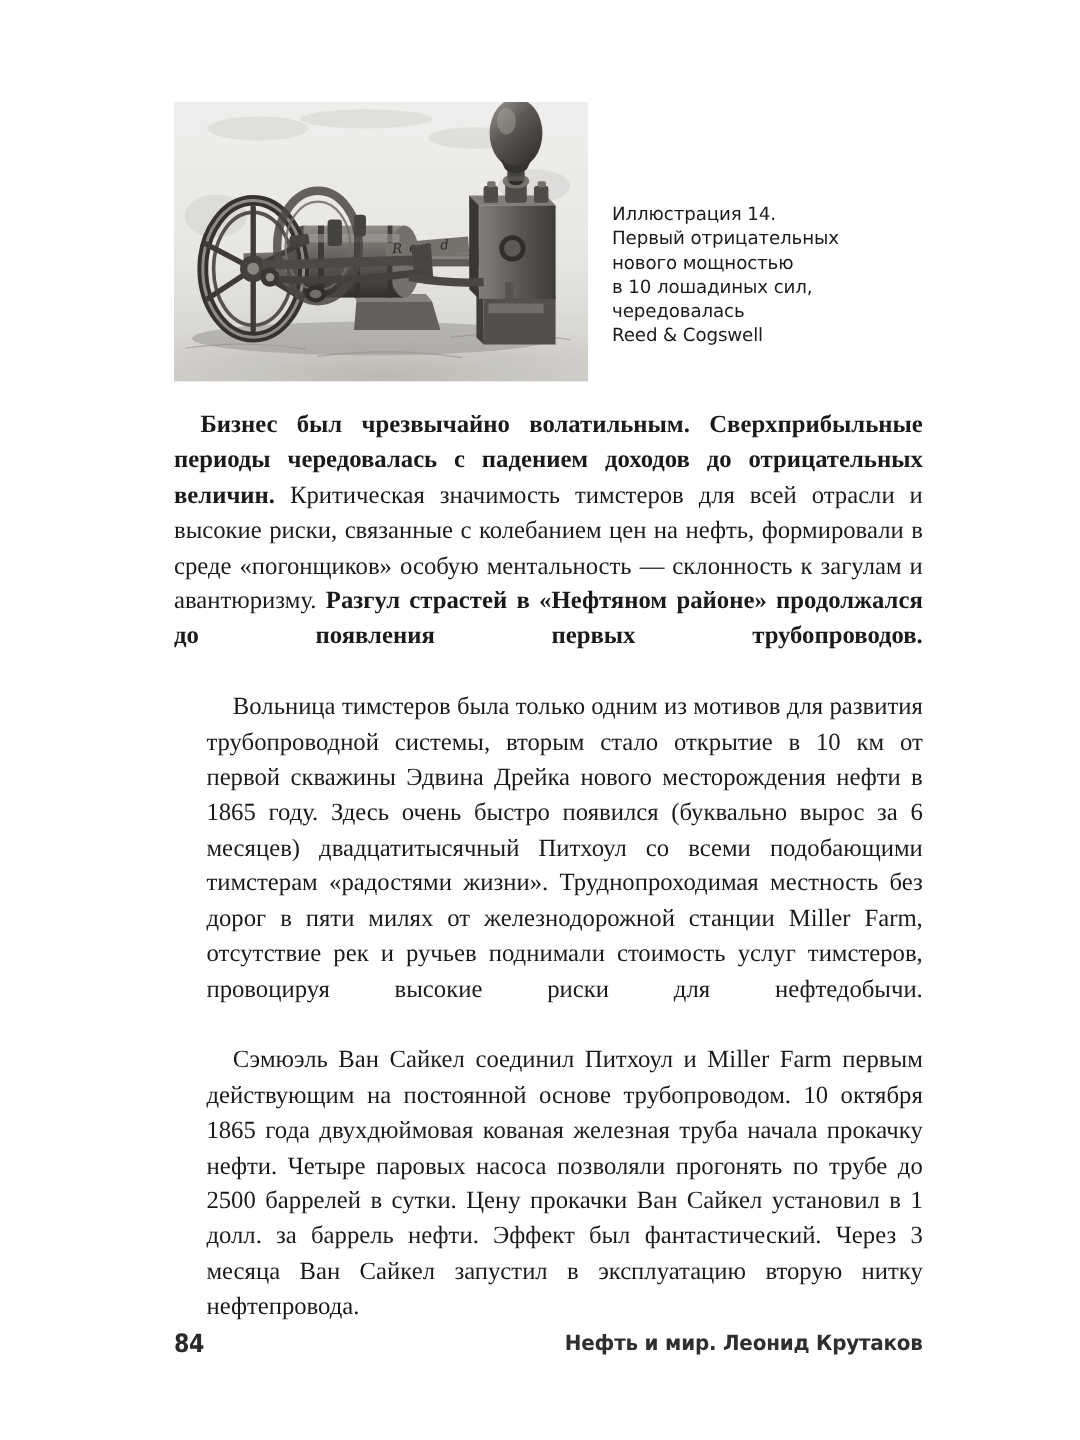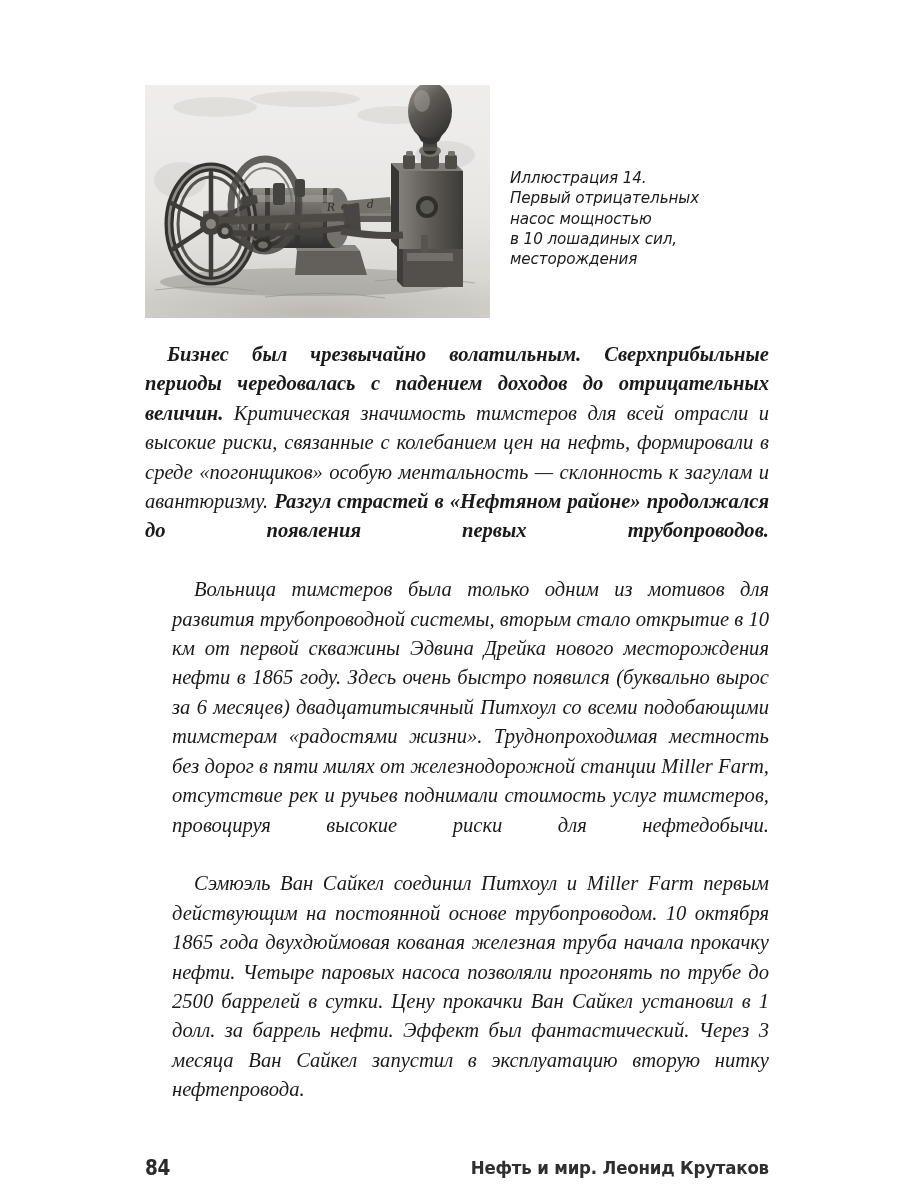--- a/index.html
+++ b/index.html
@@ -49,41 +49,39 @@
   .figure-caption {
     position: absolute;
     left: 365px;
     top: 83px;
     width: 260px;
     font-family: "DejaVu Sans", "Liberation Sans", sans-serif;
     font-size: 15.2px;
     line-height: 20.3px;
     color: #1b1b1b;
     letter-spacing: -0.1px;
-    font-style: italic;
   }
   .figure-caption .cap-line { display: block; white-space: nowrap; }
 
   
   .body-text {
     position: absolute;
     left: 145px;
     top: 340px;
     width: 624px;
   }
 
   .para {
     margin: 0;
     text-align: justify;
     text-justify: inter-word;
     font-size: 20.6px;
     line-height: 29.4px;
     text-indent: 22px;
     hyphens: manual;
-    font-style: italic;
   }
   .para + .para { margin-top: 0; margin-left: 27px; }
 
   .para b, .para strong {
     font-weight: bold;
   }
 
   
   .para::after {
     content: "";
@@ -92,21 +90,20 @@
   }
 
   
   .footer {
     position: absolute;
     left: 145px;
     top: 1108px;
     width: 624px;
     height: 30px;
     font-family: "DejaVu Sans", "Liberation Sans", sans-serif;
-    margin-top: 48px;
   }
   .footer-page-number {
     position: absolute;
     left: 0;
     top: 0;
     font-size: 21px;
     font-weight: bold;
     color: #2a2a2a;
     letter-spacing: -0.5px;
     transform: scaleX(0.88);
@@ -283,23 +280,24 @@
 
         <path d="M196 146 Q 230 152 258 150" stroke="#413e3a" stroke-width="7" fill="none"></path>
 
         <rect x="0" y="0" width="345" height="233" fill="#ffffff" opacity="0.05"></rect>
       </svg>
     </div>
 
     <div class="figure-caption">
       <span class="cap-line">Иллюстрация 14.</span>
       <span class="cap-line">Первый отрицательных</span>
-      <span class="cap-line">насос мощностью</span>
+      <span class="cap-line">нового мощностью</span>
       <span class="cap-line">в 10 лошадиных сил,</span>
-      <span class="cap-line">месторождения</span>
+      <span class="cap-line">чередовалась</span>
+      <span class="cap-line">Reed &amp; Cogswell</span>
     </div>
   </div>
 
   <div class="body-text" id="body-text">
       <p class="para"><b>Бизнес был чрезвычайно волатильным. Сверхприбыльные периоды чередовалась с падением доходов до отрицательных величин.</b><span> Критическая значимость тимстеров для всей отрасли и высокие риски, связанные с колебанием цен на нефть, формировали в среде «погонщиков» особую ментальность — склонность к загулам и авантюризму. </span><b>Разгул страстей в «Нефтяном районе» продолжался до появления первых трубопроводов.</b></p>
       <p class="para"><span>Вольница тимстеров была только одним из мотивов для развития трубопроводной системы, вторым стало открытие в 10 км от первой скважины Эдвина Дрейка нового месторождения нефти в 1865 году. Здесь очень быстро появился (буквально вырос за 6 месяцев) двадцатитысячный Питхоул со всеми подобающими тимстерам «радостями жизни». Труднопроходимая местность без дорог в пяти милях от железнодорожной станции Miller Farm, отсутствие рек и ручьев поднимали стоимость услуг тимстеров, провоцируя высокие риски для нефтедобычи.</span></p>
       <p class="para"><span>Сэмюэль Ван Сайкел соединил Питхоул и Miller Farm первым действующим на постоянной основе трубопроводом. 10 октября 1865 года двухдюймовая кованая железная труба начала прокачку нефти. Четыре паровых насоса позволяли прогонять по трубе до 2500 баррелей в сутки. Цену прокачки Ван Сайкел установил в 1 долл. за баррель нефти. Эффект был фантастический. Через 3 месяца Ван Сайкел запустил в эксплуатацию вторую нитку нефтепровода.</span></p>
     </div>
 
   <div class="footer">

